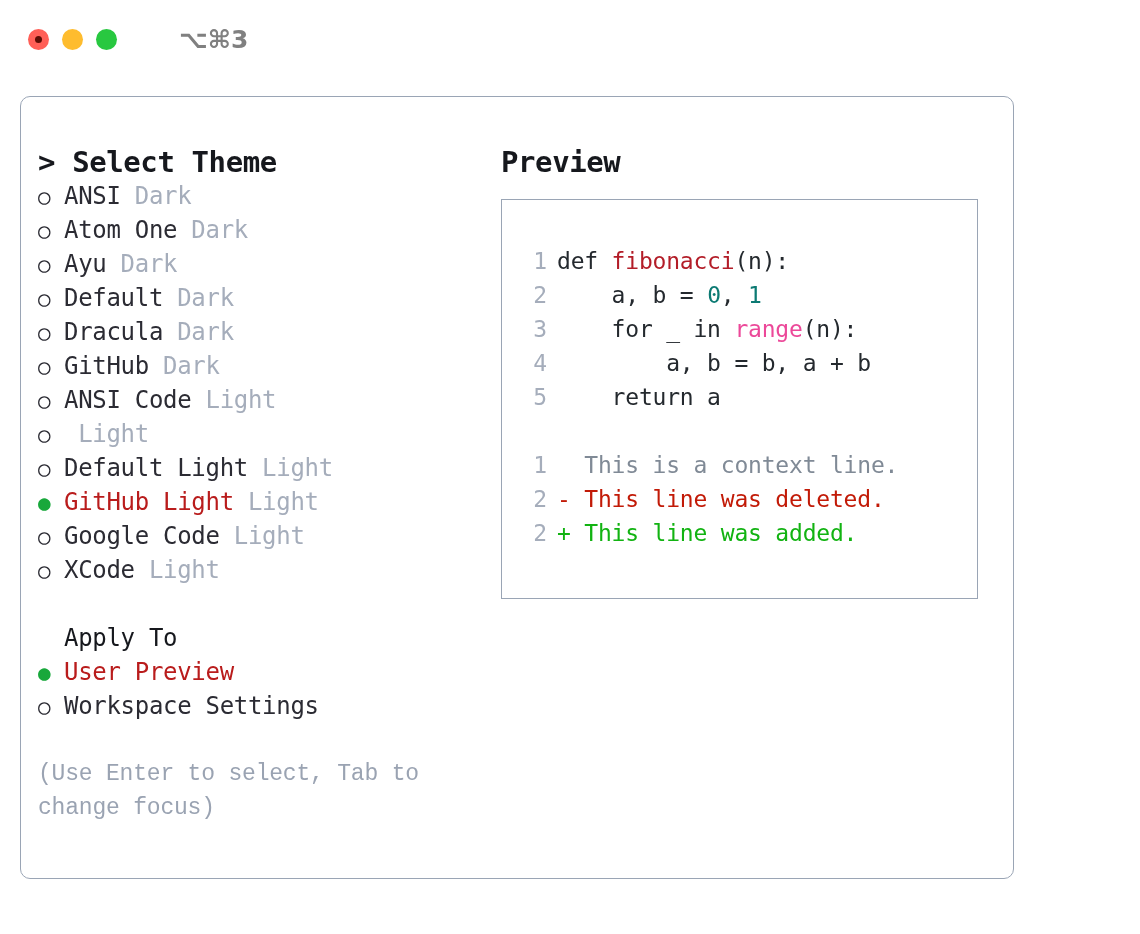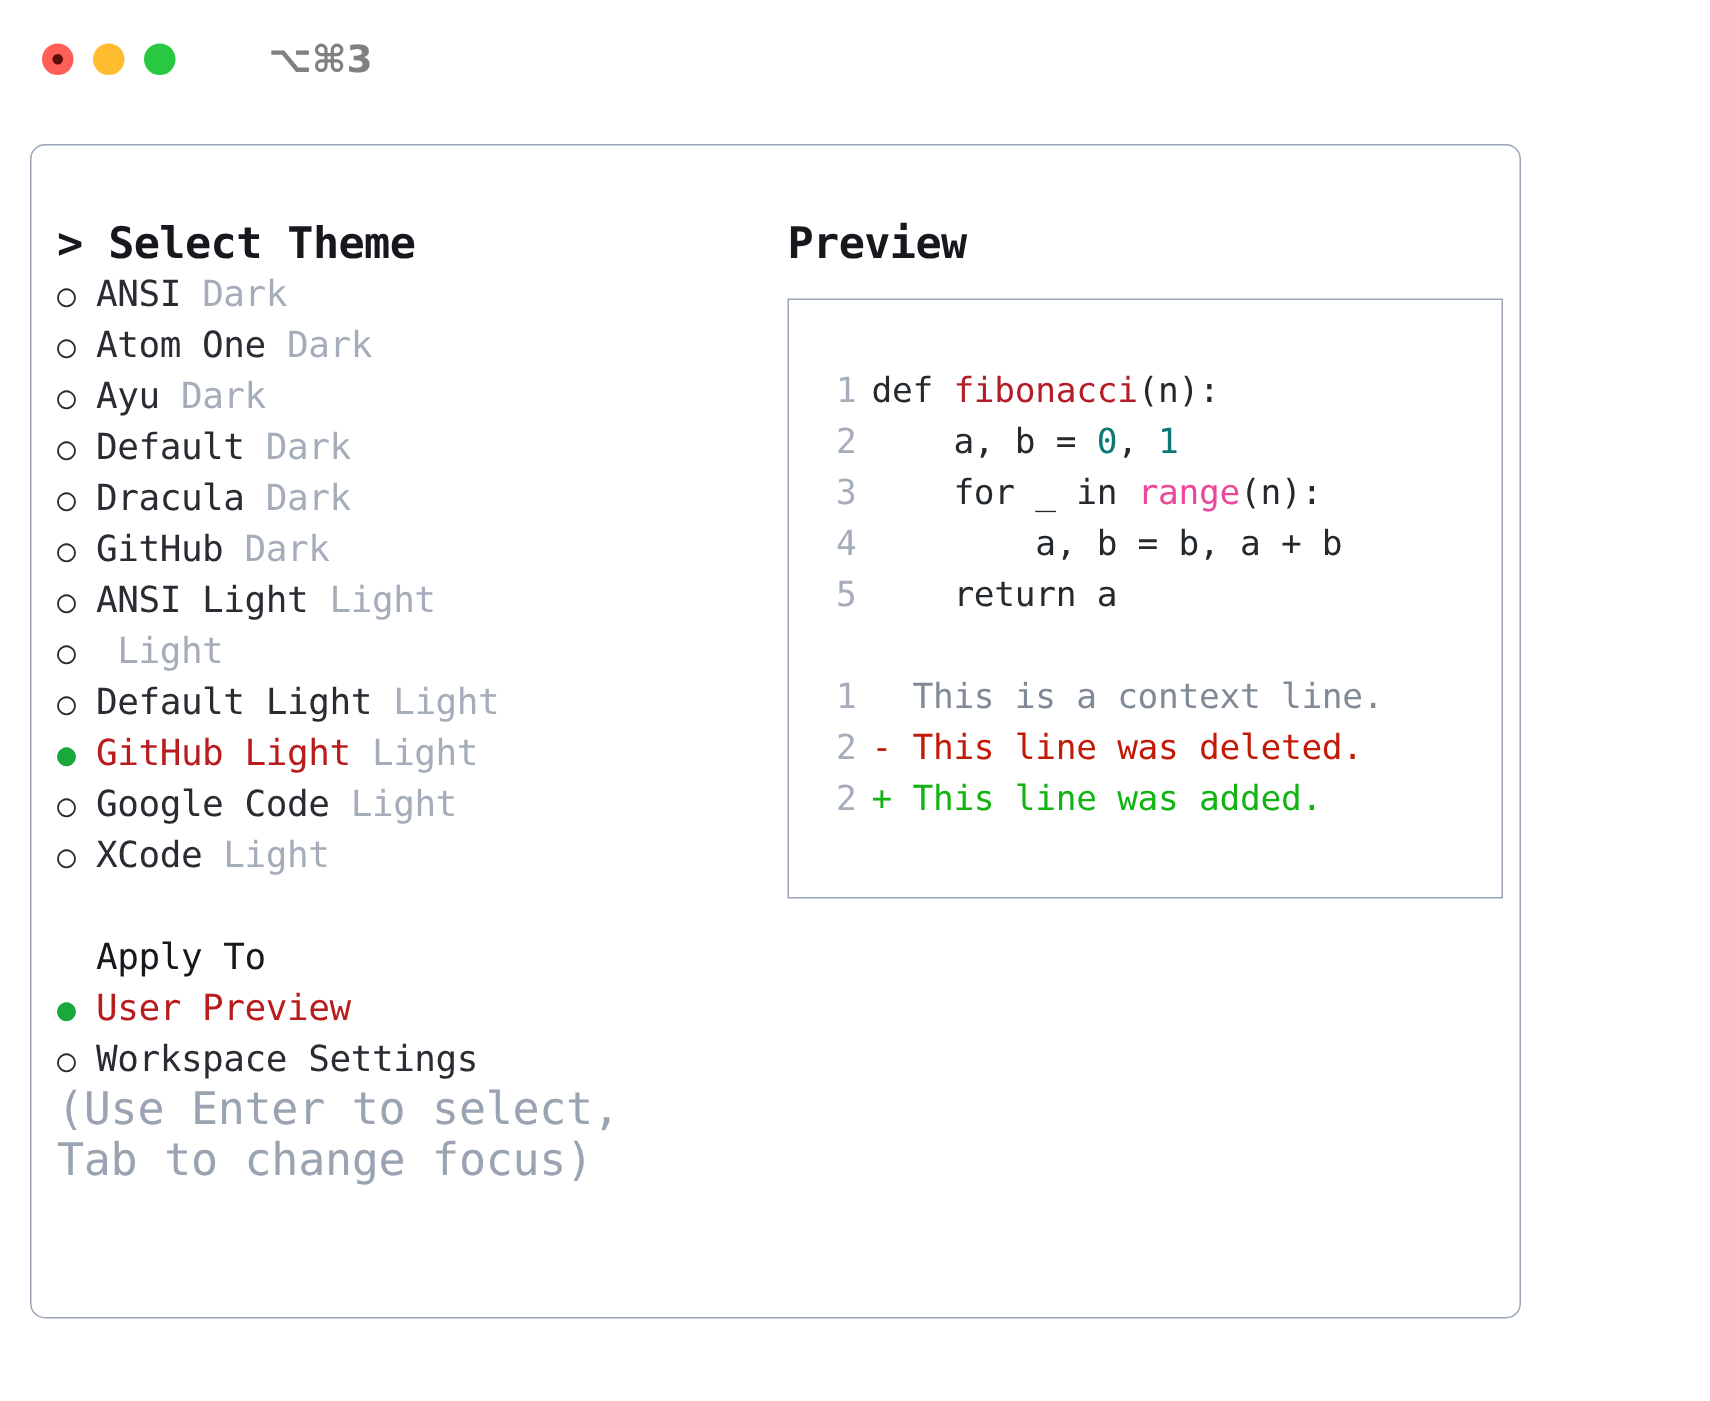--- a/index.html
+++ b/index.html
@@ -141,32 +141,34 @@
     line-height: 34px;
     font-size: 24px;
     letter-spacing: -0.3px;
     white-space: pre;
     color: #16181d;
     text-align: right;
   }
   .section-header .marker { color: transparent; }
 
   .hint {
-    font-size: 30px;
+    margin-top: 34px;
+    font-size: 23px;
     line-height: 34px;
     color: #9aa3b2;
     letter-spacing: -0.2px;
     width: 410px;
     white-space: pre-wrap;
+    font-family: Liberation Mono, monospace;
   }
 
   
   .right-col {
     position: absolute;
-    left: 504px;
+    left: 480px;
     top: 48px;
     width: 490px;
   }
 
   .preview-box {
     margin-top: 20px;
     width: 477px;
     height: 400px;
     border: 1.5px solid #9aa5b5;
     box-sizing: border-box;
@@ -223,21 +225,21 @@
 
         <div class="col-header"><span>&gt; </span><span>Select Theme</span></div>
 
         <div class="opt-list">
             <div class="opt-row"><span class="marker">○</span><span class="opt-label">ANSI</span><span class="opt-suffix"> Dark</span></div>
             <div class="opt-row"><span class="marker">○</span><span class="opt-label">Atom One</span><span class="opt-suffix"> Dark</span></div>
             <div class="opt-row"><span class="marker">○</span><span class="opt-label">Ayu</span><span class="opt-suffix"> Dark</span></div>
             <div class="opt-row"><span class="marker">○</span><span class="opt-label">Default</span><span class="opt-suffix"> Dark</span></div>
             <div class="opt-row"><span class="marker">○</span><span class="opt-label">Dracula</span><span class="opt-suffix"> Dark</span></div>
             <div class="opt-row"><span class="marker">○</span><span class="opt-label">GitHub</span><span class="opt-suffix"> Dark</span></div>
-            <div class="opt-row"><span class="marker">○</span><span class="opt-label">ANSI Light</span><span class="opt-suffix"> Light</span></div>
+            <div class="opt-row"><span class="marker">○</span><span class="opt-label">ANSI Code</span><span class="opt-suffix"> Light</span></div>
             <div class="opt-row"><span class="marker">○</span><span class="opt-suffix"> Light</span></div>
             <div class="opt-row"><span class="marker">○</span><span class="opt-label">Default Light</span><span class="opt-suffix"> Light</span></div>
             <div class="opt-row selected"><span class="marker filled">●</span><span class="opt-label">GitHub Light</span><span class="opt-suffix"> Light</span></div>
             <div class="opt-row"><span class="marker">○</span><span class="opt-label">Google Code</span><span class="opt-suffix"> Light</span></div>
             <div class="opt-row"><span class="marker">○</span><span class="opt-label">XCode</span><span class="opt-suffix"> Light</span></div>
           </div>
 
         <div class="spacer-row"></div>
 
         <div class="section-header"><span class="marker">○</span><span>Apply To</span></div>

